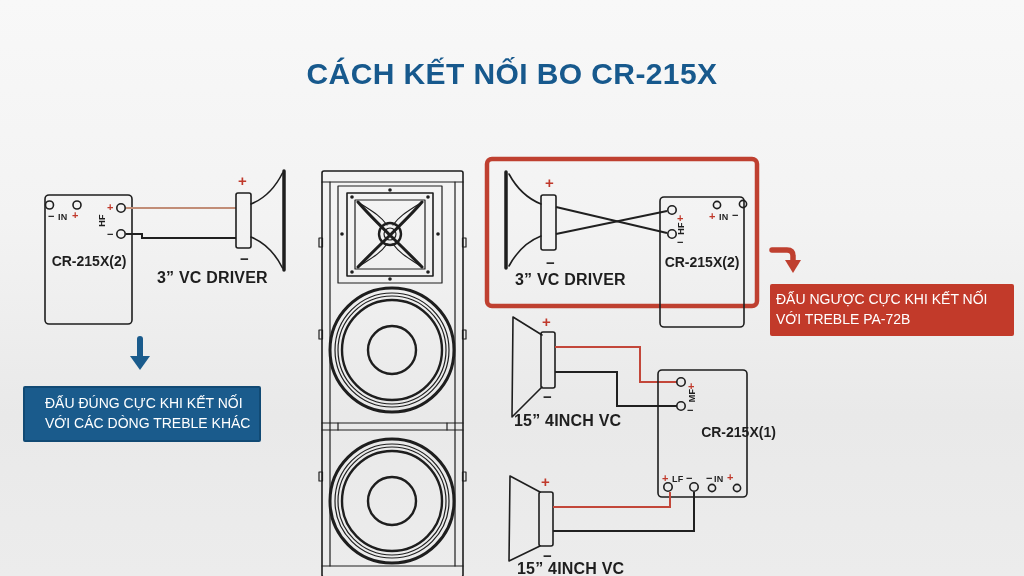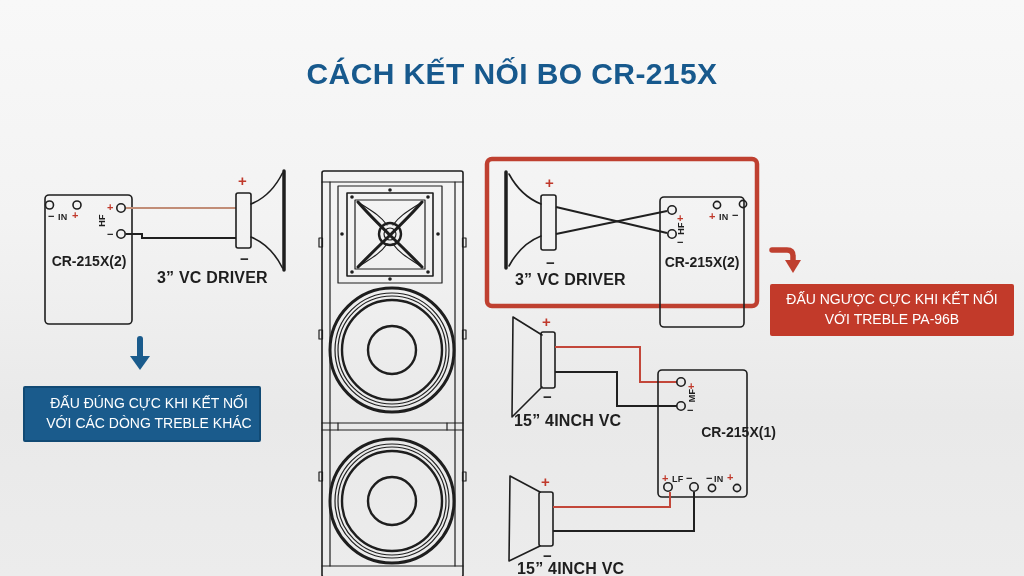--- a/index.html
+++ b/index.html
@@ -30,21 +30,21 @@
   .title{position:absolute;top:22px;left:0;width:100%;text-align:center;
     color:var(--title_blue);font-size:30px;font-weight:bold;line-height:1.18;letter-spacing:.4px;}
   .lbl{position:absolute;font-weight:bold;color:var(--line_dark);white-space:nowrap;line-height:1;}
   .sign{font-size:11px;}
   .sign-lg{font-size:15px;}
   .plus{color:var(--accent_red);}
   .term{font-size:9px;letter-spacing:.3px;}
   .vlabel{transform:rotate(-90deg);transform-origin:center center;}
   .board-name{font-size:14px;text-align:center;}
   .driver-name{font-size:16px;letter-spacing:.2px;}
-  .note{position:absolute;color:#fff;text-align:center;font-size:14px;line-height:1.4;
+  .note{position:absolute;color:#fff;font-size:14px;line-height:1.4;
     display:flex;flex-direction:column;justify-content:center;border-radius:2px;padding:4px 6px;box-sizing:border-box;}
   .note-blue{background:var(--note_blue);border:2px solid var(--note_blue_border);padding-left:20px;}
   .note-red{background:var(--callout_red);}
 </style>
 </head>
 <body>
 
 <div class="stage">
 
   <svg class="art" width="1024" height="576" viewBox="0 0 1024 576">
@@ -195,21 +195,21 @@
   <span class="lbl sign plus" style="left:677px;top:179px;">+</span>
   <span class="lbl term vlabel" style="left:675px;top:190px;">HF</span>
   <span class="lbl sign" style="left:677px;top:203px;">−</span>
   <span class="lbl sign plus" style="left:709px;top:177px;">+</span>
   <span class="lbl term" style="left:719px;top:179px;">IN</span>
   <span class="lbl sign" style="left:732px;top:176px;">−</span>
   <div class="lbl board-name" style="left:662px;top:221px;width:80px;">CR-215X(2)</div>
 
   <div class="note note-red" style="left:770px;top:250px;width:244px;height:52px;">
     <div>ĐẤU NGƯỢC CỰC KHI KẾT NỐI</div>
-    <div>VỚI TREBLE PA-96B</div>
+    <div>VỚI TREBLE PA-72B</div>
   </div>
 
   <span class="lbl sign-lg plus" style="left:542px;top:280px;">+</span>
   <span class="lbl sign-lg" style="left:543px;top:355px;">−</span>
   <span class="lbl driver-name" style="left:514px;top:379px;">15” 4INCH VC</span>
   <span class="lbl sign plus" style="left:688px;top:347px;">+</span>
   <span class="lbl term vlabel" style="left:686px;top:357px;">MF</span>
   <span class="lbl sign" style="left:687px;top:371px;">−</span>
   <div class="lbl board-name" style="left:696px;top:391px;width:85px;">CR-215X(1)</div>
   <span class="lbl sign plus" style="left:662px;top:439px;">+</span>

